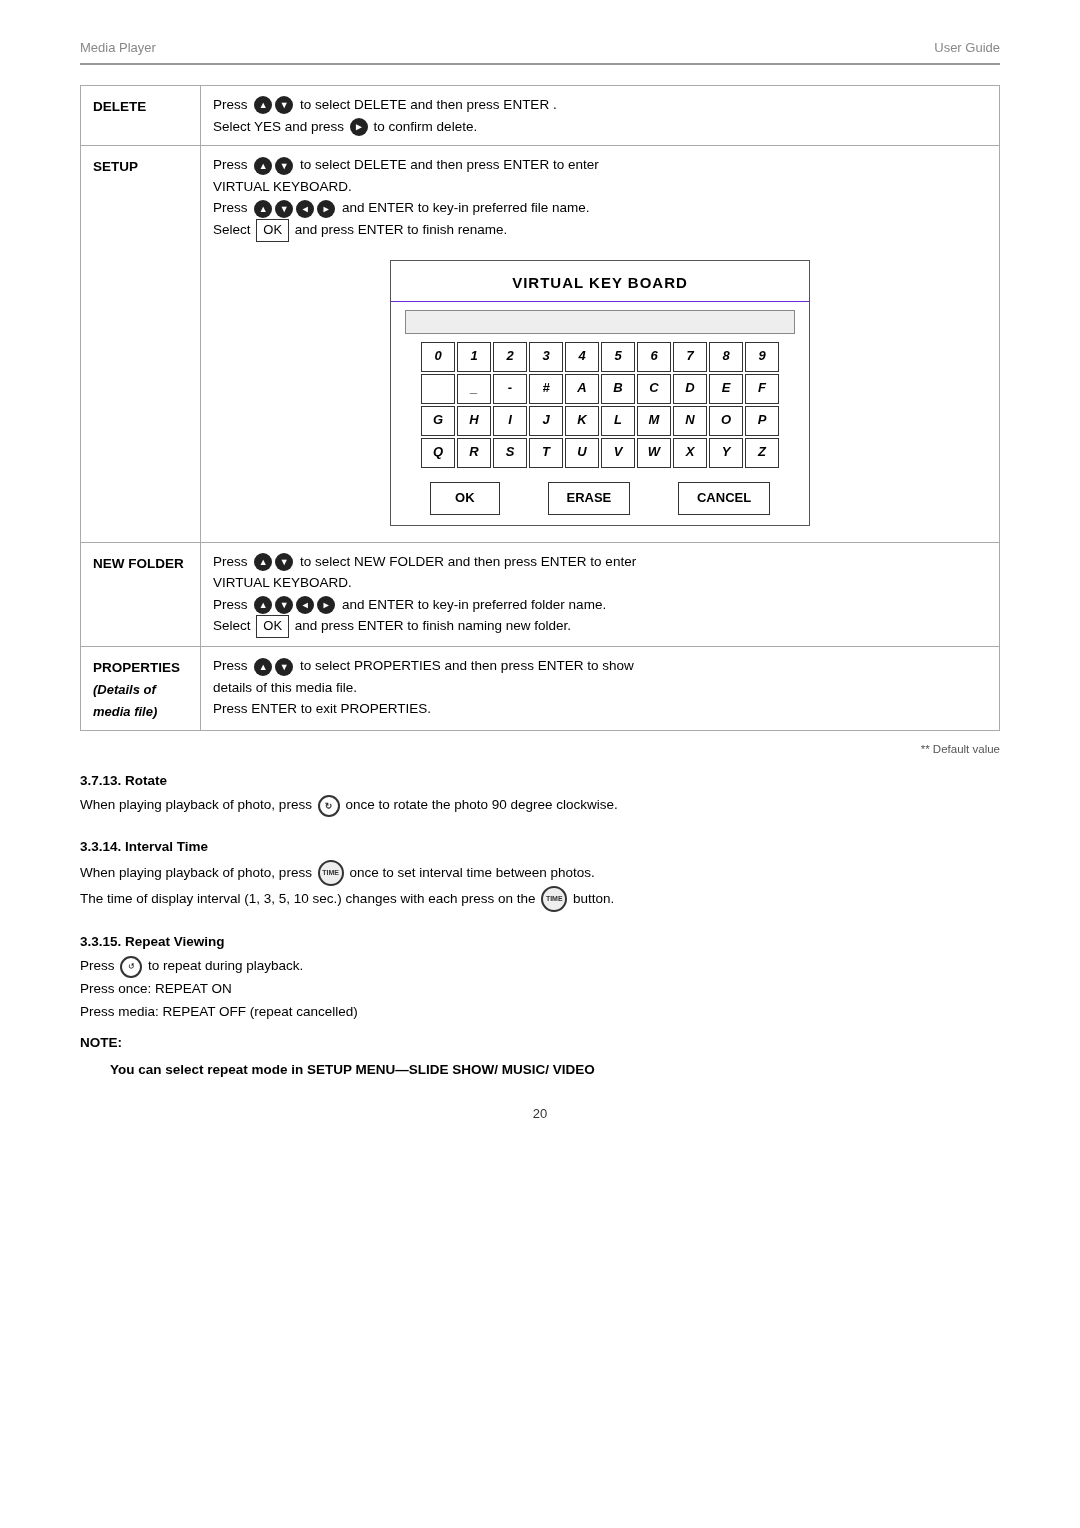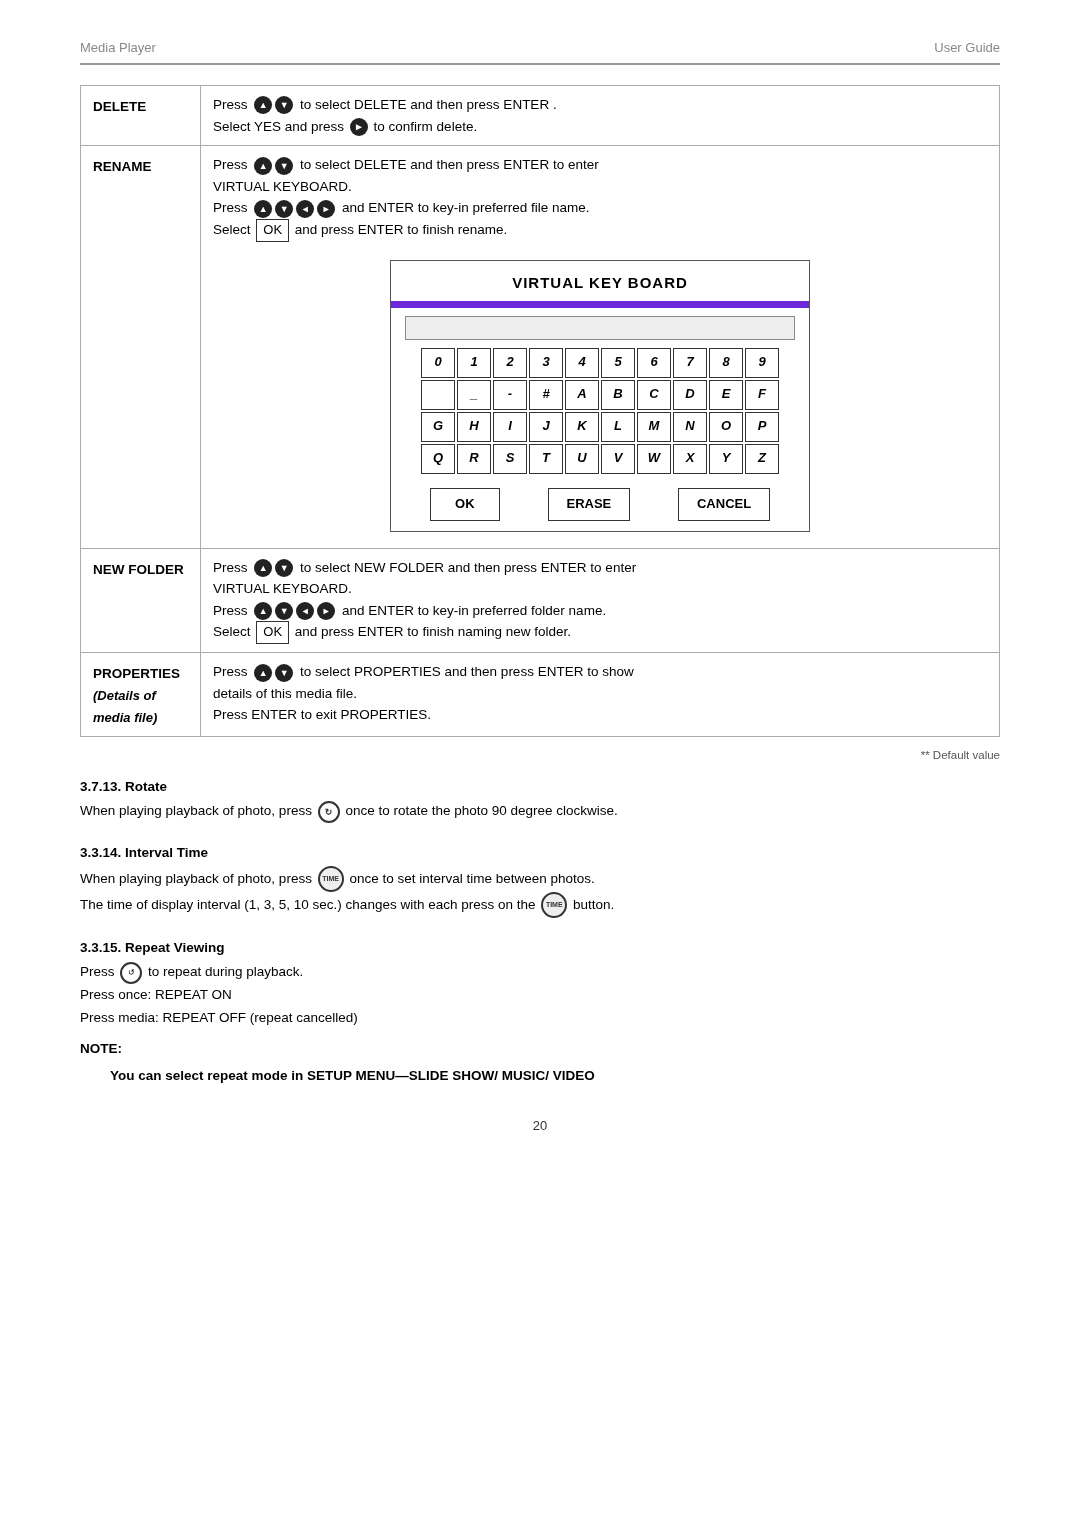--- a/index.html
+++ b/index.html
@@ -120,21 +120,21 @@
       border: 1px solid #555;
       padding: 0;
       background: #fff;
     }
     .vkb-title {
       background: #fff;
       text-align: center;
       font-weight: bold;
       font-size: 15px;
       padding: 10px 0 6px 0;
-      border-bottom: 7px solid #6d28d9;
+      border-bottom: 1px solid #6d28d9;
       letter-spacing: 1px;
     }
     .vkb-input-row {
       padding: 8px 14px 4px 14px;
     }
     .vkb-input-box {
       width: 100%;
       height: 24px;
       border: 1px solid #888;
       background: #eee;
@@ -253,21 +253,21 @@
     .note-body {
       font-size: 13.5px;
       padding-left: 30px;
       line-height: 1.7;
       font-weight: bold;
     }
 
     .page-number {
       text-align: center;
       font-size: 13px;
-      margin-top: 30px;
+      margin-top: 24px;
       color: #333;
     }
   </style>
 </head>
 <body>
 
 <div class="page">
 
   <div class="header">
     <span class="header-left">Media  Player</span>
@@ -291,21 +291,21 @@
         </div>
         <div>
           Select YES and press
           <span class="btn-arrow">►</span>
           to confirm delete.
         </div>
       </td>
     </tr>
 
     <tr>
-      <td class="label-cell"><strong>RENAME</strong></td>
+      <td class="label-cell"><strong>SETUP</strong></td>
       <td>
         <div>
           Press
           <span class="btn-icon-group">
             <span class="btn-icon">▲</span>
             <span class="btn-icon">▼</span>
           </span>
           to select DELETE and then press ENTER to enter
         </div>
         <div>VIRTUAL KEYBOARD.</div>

